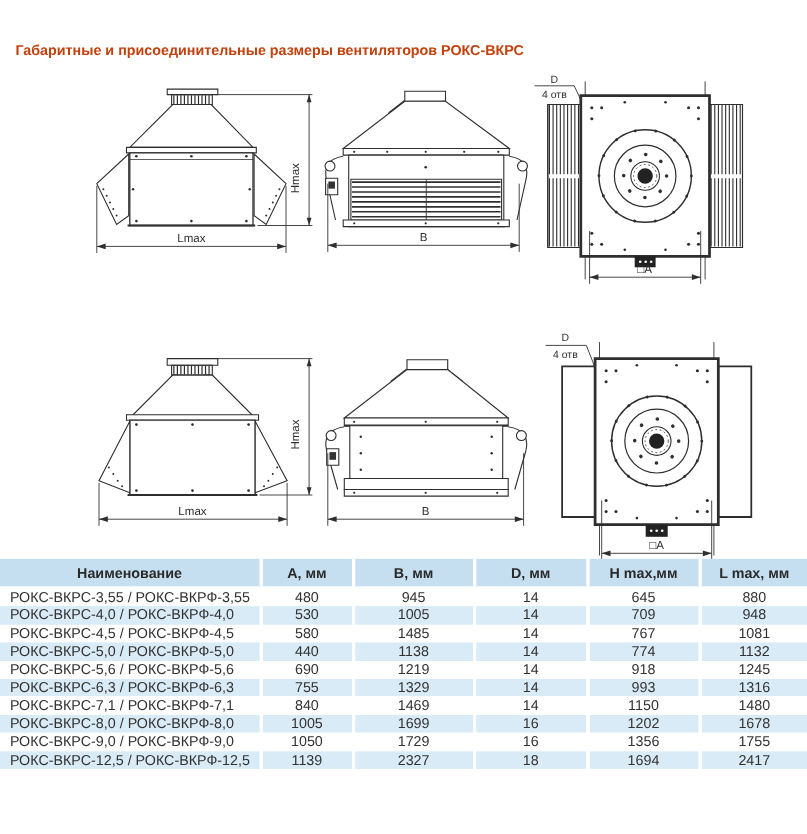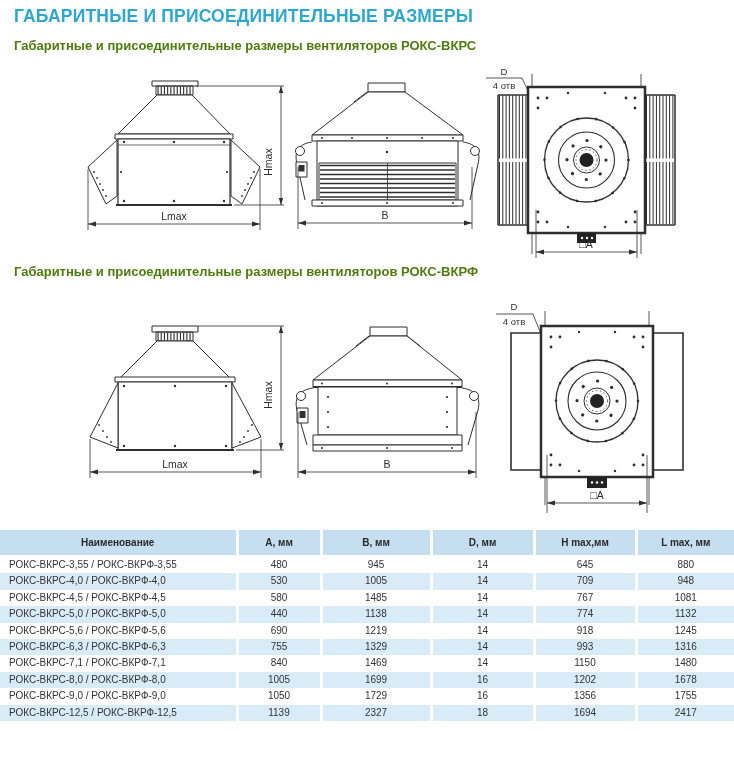--- a/index.html
+++ b/index.html
@@ -1,45 +1,43 @@
 <!DOCTYPE html>
 <html><head>
 <meta charset="utf-8">
 <style>
   html,body{margin:0;padding:0;background:#fff;}
   #stage{position:relative;width:734px;height:758px;background:#fff;overflow:hidden;
          font-family:"Liberation Sans",sans-serif;}
   .page-title{position:absolute;left:14px;top:6px;font-size:17.5px;font-weight:bold;
               color:#2ea7cf;letter-spacing:.2px;}
-  .section-subtitle{position:absolute;left:14px;font-size:13px;font-weight:bold;color:#4d7c0f;}
+  .section-subtitle{position:absolute;left:14px;font-size:13px;font-weight:bold;color:#c2410c;}
   #sub1{top:38px;}
   #sub2{top:264px;}
   svg{position:absolute;}
   svg text{font-family:"Liberation Sans",sans-serif;fill:#2e2e2e;}
   .dwg line,.dwg polyline,.dwg path,.dwg rect,.dwg polygon,.dwg circle{vector-effect:non-scaling-stroke;}
-  #dims-table{position:absolute;left:0;top:530px;width:734px;border-collapse:collapse;
-              table-layout:fixed;font-size:10px;color:#333;padding-left:23px;}
+  #dims-table{position:absolute;left:0;top:508px;width:734px;border-collapse:collapse;
+              table-layout:fixed;font-size:13px;color:#333;padding-left:23px;}
   #dims-table th{height:26px;background:#c6dff0;font-weight:bold;color:#2a2a2a;text-align:center;
                  padding:0;box-sizing:border-box;}
   #dims-table td{height:16.4px;line-height:16.4px;padding:0;text-align:center;box-sizing:border-box;
                  white-space:nowrap;overflow:hidden;}
   #dims-table td.name-cell{text-align:left;padding-left:9px;}
   #dims-table th+th, #dims-table td+td{border-left:3px solid #fff;}
   #dims-table thead tr{border-bottom:2px solid #fff;}
   #dims-table tbody tr:nth-child(even){background:#d9ebf7;}
   #dims-table tbody tr:nth-child(odd){background:#fff;}
 </style>
 </head>
 <body>
 
 <div id="stage">
 
-  <div class="page-title">ГАБАРИТНЫЕ И ПРИСОЕДИНИТЕЛЬНЫЕ РАЗМЕРЫ</div>
   <div class="section-subtitle" id="sub1">Габаритные и присоединительные размеры вентиляторов РОКС-ВКРС</div>
-  <div class="section-subtitle" id="sub2">Габаритные и присоединительные размеры вентиляторов РОКС-ВКРФ</div>
 
   <svg class="dwg" style="left:0;top:72px" width="285" height="185" viewBox="0 0 285 185" fill="none" stroke="#2e2e2e" stroke-width="1">
     <g>
       <rect x="152" y="9" width="46" height="5" fill="#fff"></rect>
       <line x1="157.5" y1="18.5" x2="191" y2="18.5" stroke-width="8" stroke-dasharray="1.1,2.1"></line>
       <rect x="156" y="14" width="37" height="9" fill="none"></rect>
       <rect x="158" y="23" width="4" height="6" fill="#fff"></rect>
       <rect x="186" y="23" width="4" height="6" fill="#fff"></rect>
     </g>
     <polygon points="157,23 192,23 230,62 118,62" fill="#fff"></polygon>

